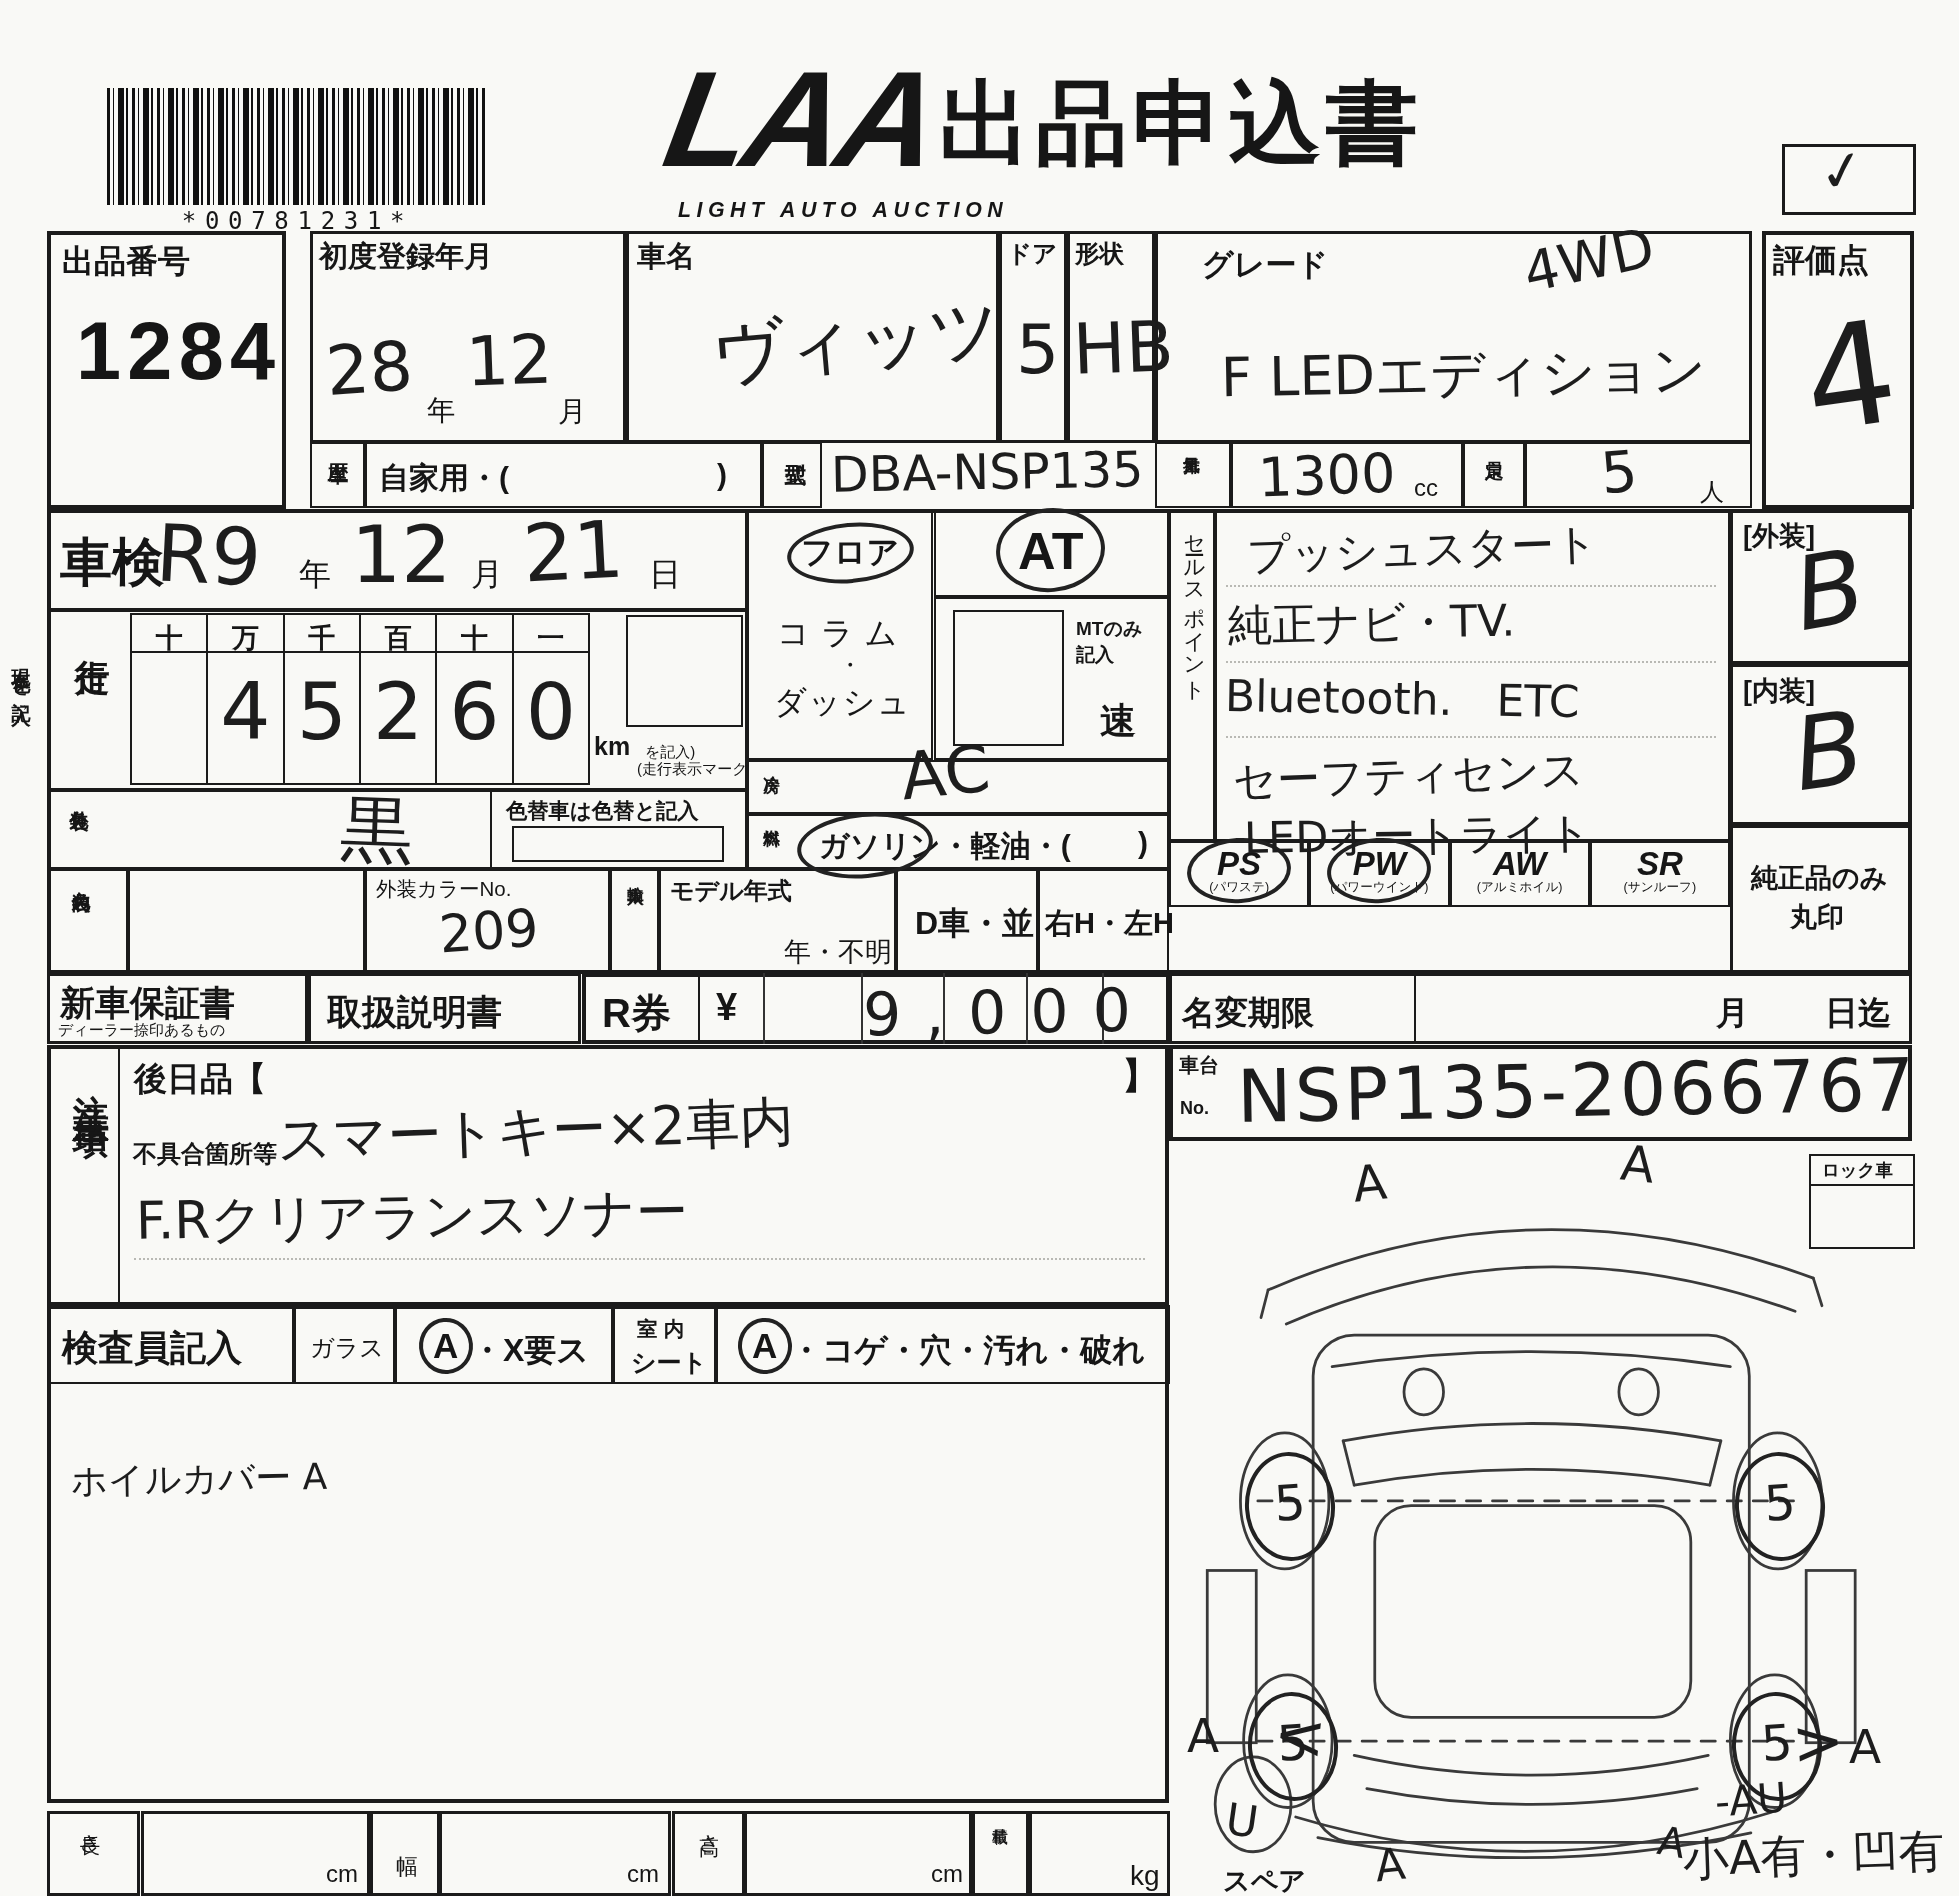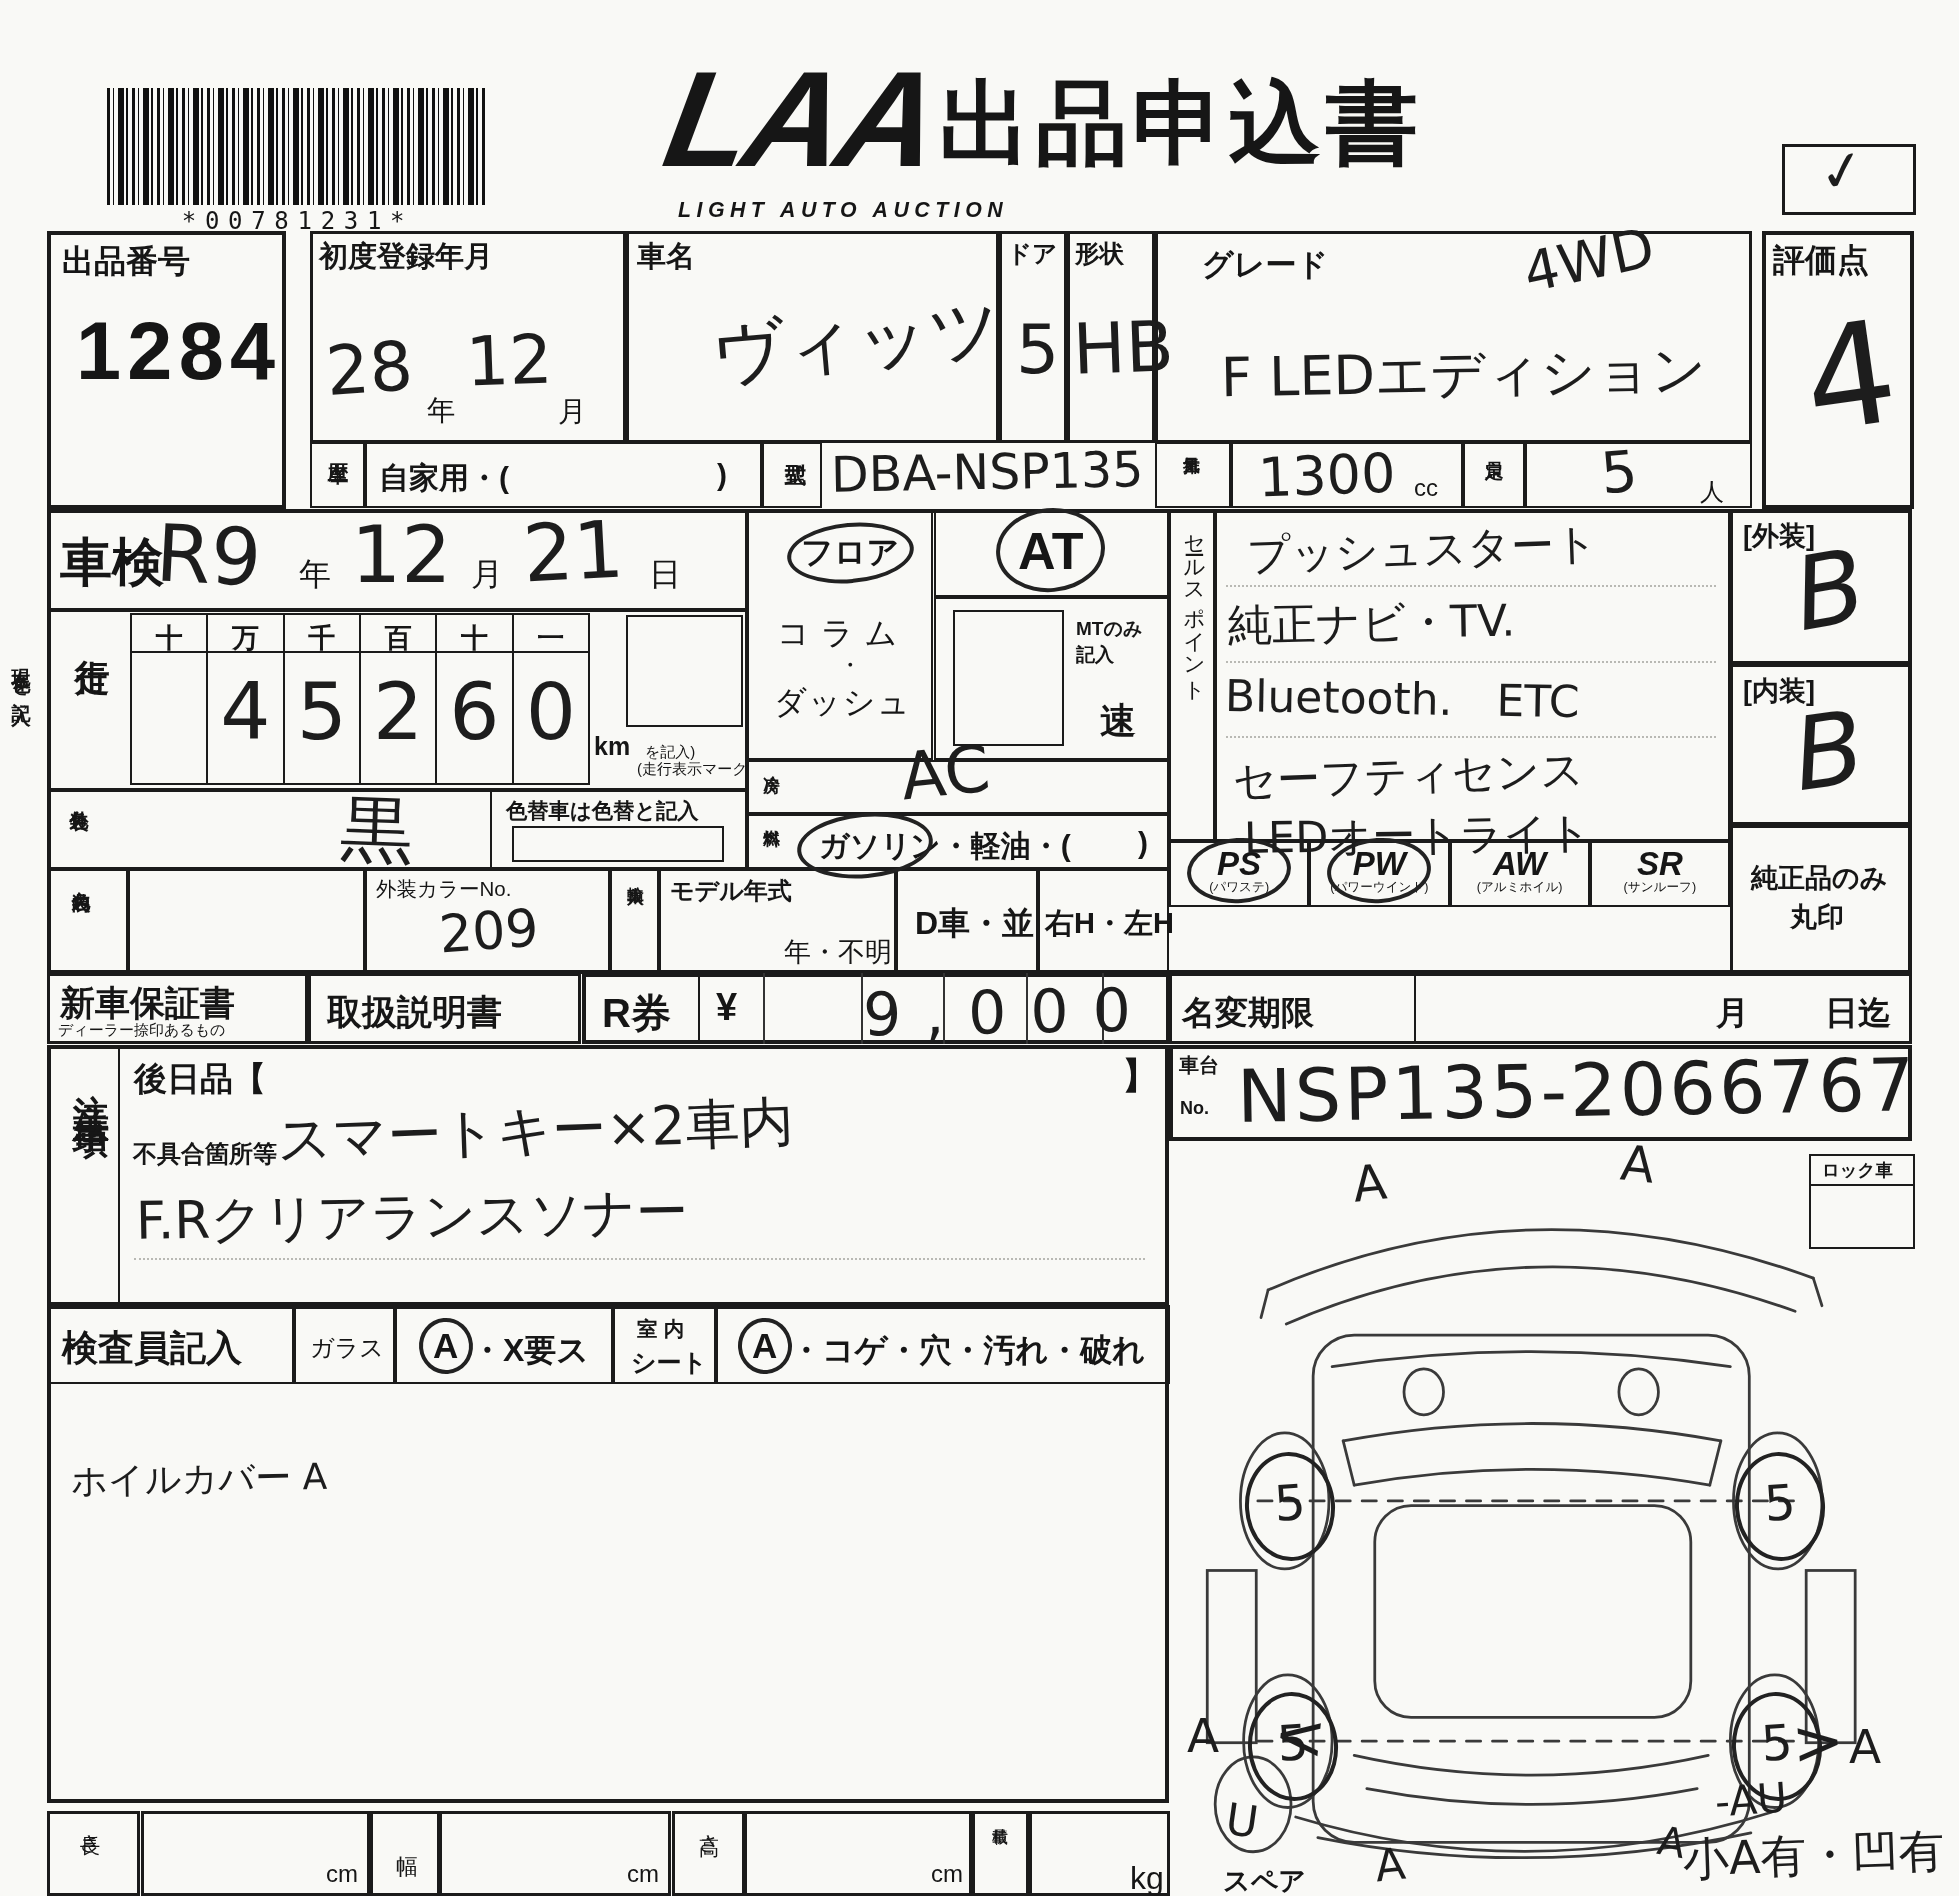--- a/index.html
+++ b/index.html
@@ -305,21 +305,21 @@
   <div class="abs vlabel" style="left:392px;top:1838px;height:47px;font-size:22px;font-weight:400;">幅</div>
   <div class="cell b4" style="left:439px;top:1811px;width:232px;height:85px;"></div>
   <div class="abs" style="left:627px;top:1860px;font-size:24px;">cm</div>
   <div class="cell b4" style="left:672px;top:1811px;width:73px;height:85px;"></div>
   <div class="abs vlabel" style="left:695px;top:1820px;height:71px;font-size:20.5px;font-weight:400;">高さ</div>
   <div class="cell b4" style="left:744px;top:1811px;width:228px;height:85px;"></div>
   <div class="abs" style="left:931px;top:1860px;font-size:24px;">cm</div>
   <div class="cell b4" style="left:972px;top:1811px;width:57px;height:85px;"></div>
   <div class="abs vlabel" style="left:989px;top:1816px;height:79px;font-size:16px;font-weight:400;">積載量</div>
   <div class="cell b4" style="left:1029px;top:1811px;width:141px;height:85px;"></div>
-  <div class="abs" style="left:1130px;top:1860px;font-size:32px;">kg</div>
+  <div class="abs" style="left:1130px;top:1860px;font-size:28px;">kg</div>
 
   <svg style="left:1185px;top:1128px;" width="743" height="768" viewBox="0 0 940 972" fill="none" stroke="#3a3a3a" stroke-width="3.5" stroke-linecap="round">
     <path d="M105 205 Q440 60 795 190"></path>
     <path d="M105 205 L96 240"></path>
       <path d="M795 190 L806 225"></path>
     <path d="M128 248 Q440 112 772 232"></path>
     <rect x="162" y="262" width="552" height="642" rx="52"></rect>
     <path d="M186 302 Q438 264 690 302"></path>
     <ellipse cx="302" cy="334" rx="25" ry="29"></ellipse>
       <ellipse cx="574" cy="334" rx="25" ry="29"></ellipse>

